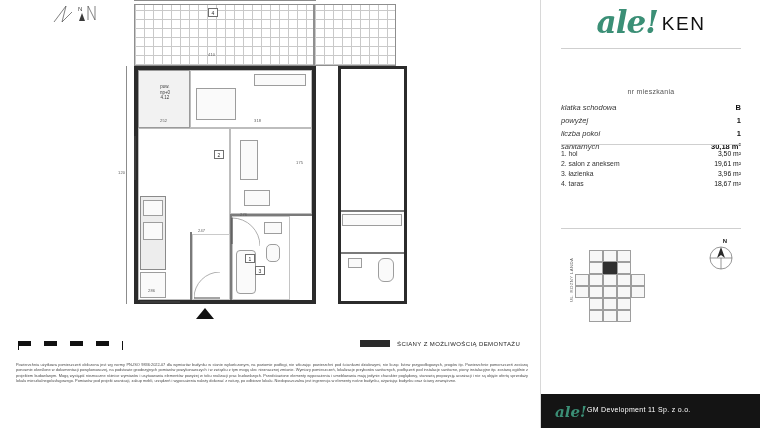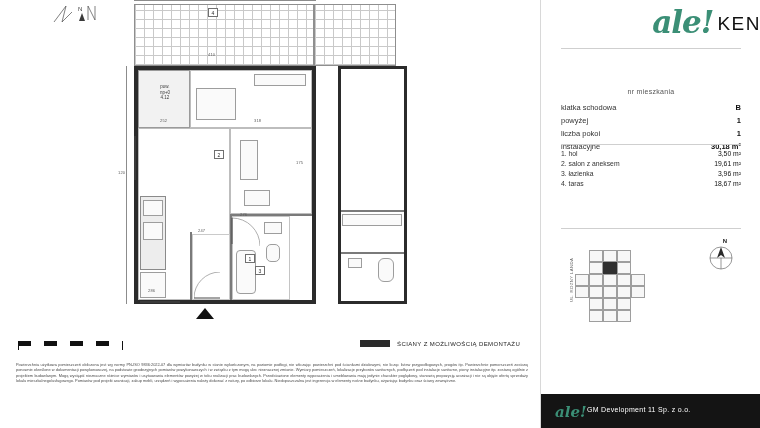--- a/index.html
+++ b/index.html
@@ -127,21 +127,21 @@
   
   #right-panel {
     position: absolute;
     right: 0; top: 0;
     width: 220px; height: 428px;
     background: #ffffff;
     border-left: 1px solid #d8d8d8;
   }
   .brand {
     position: absolute; left: 0; top: 4px; width: 220px;
-    text-align: right;
+    text-align: center;
   }
   .brand-ale {
     font-family: "DejaVu Serif", serif;
     font-size: 31px;
     font-weight: bold;
     font-style: italic;
     color: #3b8f76;
     letter-spacing: -1px;
   }
   .brand-ken {
@@ -166,21 +166,21 @@
   }
 
   .spec {
     position: absolute; left: 20px; top: 101px; width: 180px;
     font-size: 7.5px; color: #222;
   }
   .spec-row {
     display: flex; justify-content: space-between;
     padding: 2px 0;
   }
-  .spec-row .k { color: #333; }
+  .spec-row .k { color: #333; font-style: italic; }
   .spec-row .v { font-weight: bold; color: #111; }
   .spec-row.total .v { font-weight: bold; }
 
   .rooms {
     position: absolute; left: 20px; top: 148px; width: 180px;
     font-size: 6.8px; color: #222;
   }
   .room-row { display: flex; justify-content: space-between; padding: 1.6px 0; }
   .room-row .n { color: #333; }
   .room-row .a { color: #111; }
@@ -351,21 +351,21 @@
     </div>
     <div class="spec-row">
       <span class="k">powyżej</span>
       <span class="v">1</span>
     </div>
     <div class="spec-row">
       <span class="k">liczba pokoi</span>
       <span class="v">1</span>
     </div>
     <div class="spec-row total">
-      <span class="k">instalacyjne</span>
+      <span class="k">sanitarnych</span>
       <span class="v">30,18 m²</span>
     </div>
   </div>
 
   <div class="rule" style="top:144px;"></div>
 
   <div class="rooms">
     <div class="room-row">
       <span class="n"><span>1.</span> <span>hol</span></span>
       <span class="a">3,50 m²</span>

